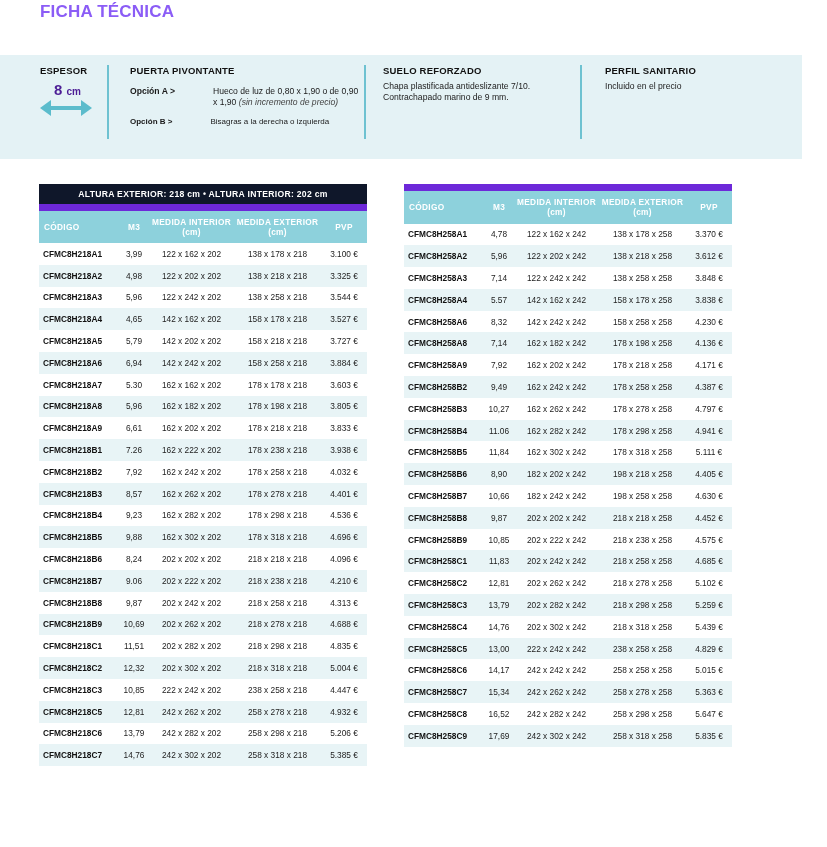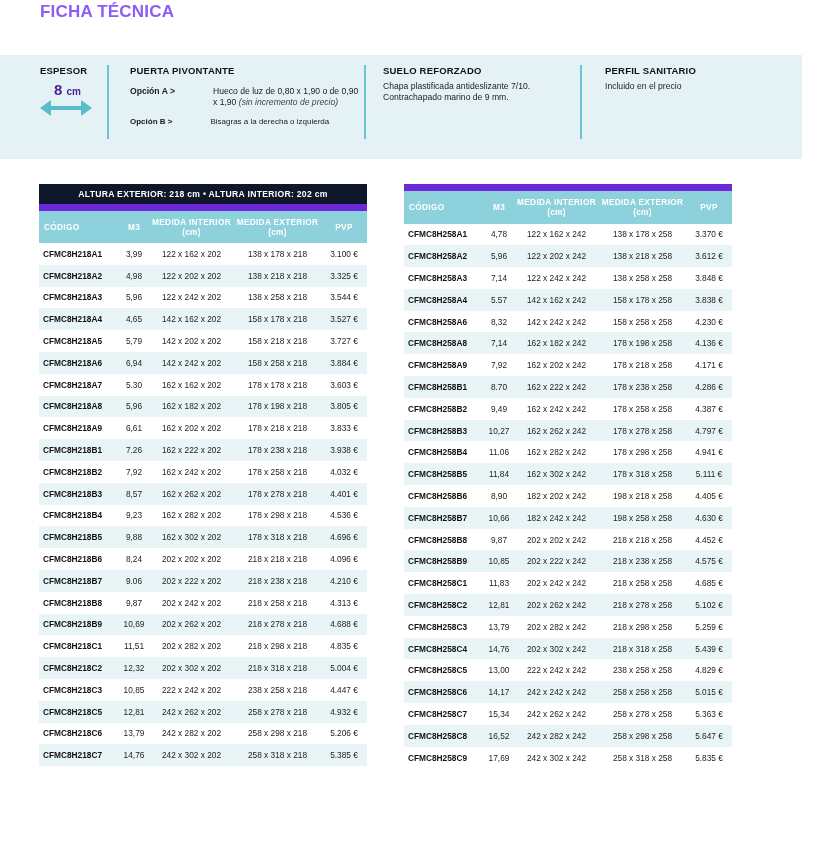--- a/index.html
+++ b/index.html
@@ -341,27 +341,20 @@
         <td>4.136 €</td>
       </tr>
       <tr>
         <td class="code">CFMC8H258A9</td>
         <td>7,92</td>
         <td>162 x 202 x 242</td>
         <td>178 x 218 x 258</td>
         <td>4.171 €</td>
       </tr>
       <tr>
-        <td class="code">CFMC8H258B1</td>
-        <td>8.70</td>
-        <td>162 x 222 x 242</td>
-        <td>178 x 238 x 258</td>
-        <td>4.286 €</td>
-      </tr>
-      <tr>
         <td class="code">CFMC8H258B2</td>
         <td>9,49</td>
         <td>162 x 242 x 242</td>
         <td>178 x 258 x 258</td>
         <td>4.387 €</td>
       </tr>
       <tr>
         <td class="code">CFMC8H258B3</td>
         <td>10,27</td>
         <td>162 x 262 x 242</td>

